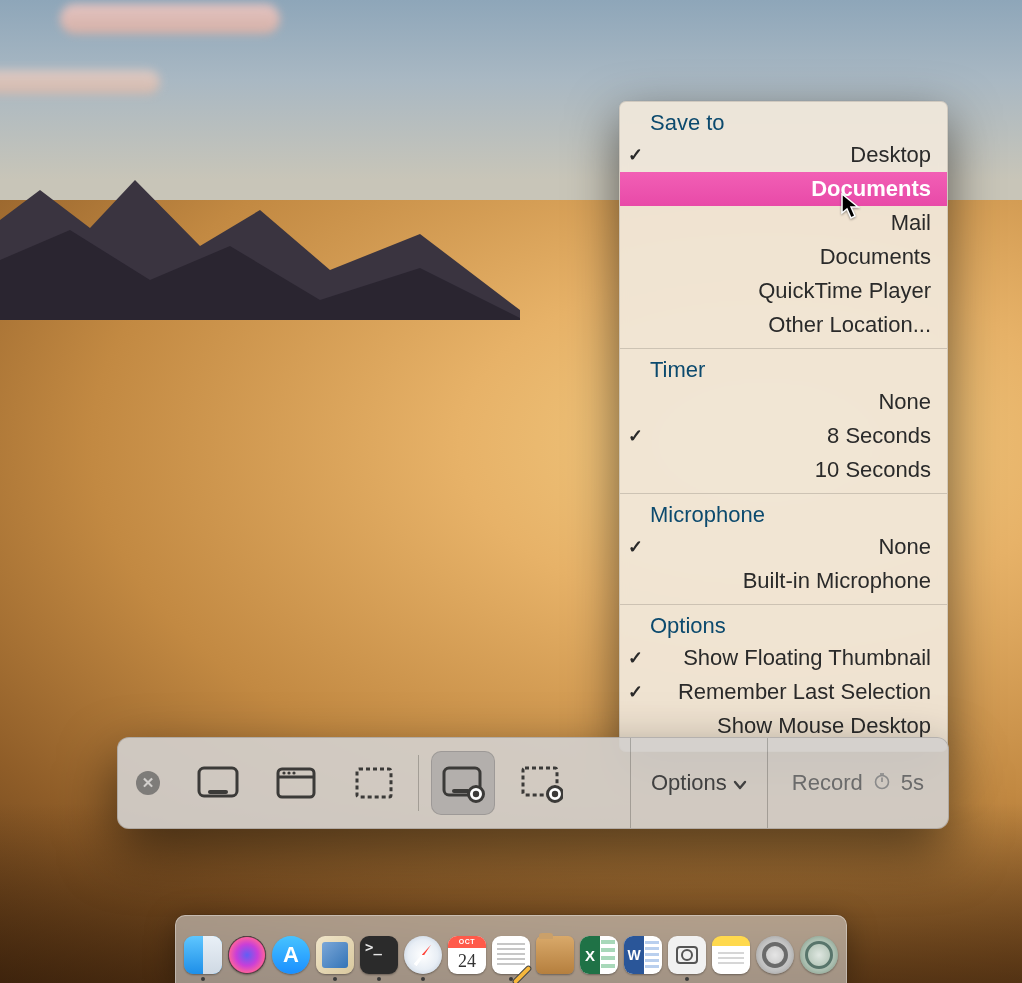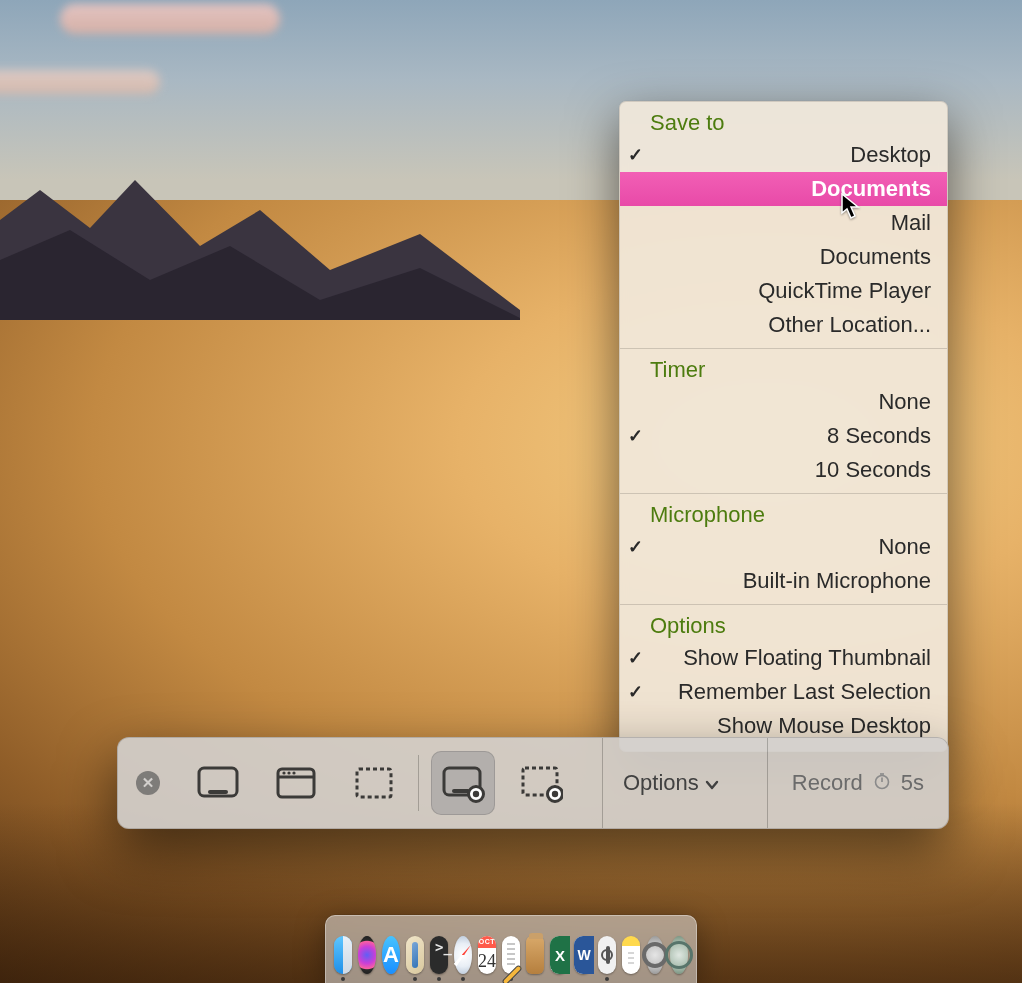--- a/index.html
+++ b/index.html
@@ -28,21 +28,21 @@
     border:1px solid rgba(0,0,0,.12);
     border-radius:7px;
     box-shadow:0 18px 50px rgba(0,0,0,.55),0 0 0 .5px rgba(0,0,0,.05);
     padding:6px 0 8px;
     font-size:22px;
     color:#2a2a2a;
     backdrop-filter:blur(4px);
   }
   .menu .section-title{
     padding:2px 10px 2px 30px;
-    color:#4d7c0f;
+    color:#0c4a6e;
     font-size:22px;
   }
   .menu .item{
     position:relative;
     padding:2px 16px 2px 30px;
     line-height:30px;
     cursor:default;
     text-align:right;
   }
   .menu .item.checked::before{
@@ -93,37 +93,37 @@
   .options-btn{
     flex:0 0 auto;padding:0 20px;height:90px;
     display:flex;align-items:center;gap:6px;
     border-left:1px solid rgba(0,0,0,.22);
     color:#414141;font-size:22px;
   }
   .record-btn{
     flex:0 0 auto;padding:0 24px;height:90px;
     display:flex;align-items:center;gap:10px;
     border-left:1px solid rgba(0,0,0,.22);
-    color:#6b6b6b;font-size:22px;margin-left:28px;
+    color:#6b6b6b;font-size:22px;
   }
   
   .dock-wrap{position:absolute;left:0;right:0;bottom:0;display:flex;justify-content:center;}
   .dock{
     background:rgba(225,225,225,.55);
     border:1px solid rgba(255,255,255,.35);
     border-bottom:none;
     border-radius:10px 10px 0 0;
     padding:6px 8px 2px;
     display:flex;align-items:flex-end;gap:6px;
     box-shadow:0 0 0 .5px rgba(0,0,0,.15),0 6px 30px rgba(0,0,0,.35);
     backdrop-filter:blur(6px);
   }
   .dock .app{display:flex;flex-direction:column;align-items:center;}
   .dock .app .tile{
-    width:18px;height:38px;border-radius:9px;position:relative;
+    width:38px;height:38px;border-radius:9px;position:relative;
     box-shadow:0 1px 2px rgba(0,0,0,.35);
     margin-top:14px;
   }
   .dock .app .dot{width:4px;height:4px;border-radius:50%;background:#3a3a3a;margin-top:3px;visibility:hidden;}
   .dock .app.running .dot{visibility:visible;}
   
   .t-finder{background:linear-gradient(180deg,#5ec6ff,#1e8fe8);}
   .t-finder::after{content:"";position:absolute;right:0;top:0;bottom:0;width:50%;background:linear-gradient(180deg,#e9f0f7,#cfd9e4);border-radius:0 9px 9px 0;}
   .t-siri{background:radial-gradient(circle at 50% 50%,#5f5ff5 0%,#c93fd8 40%,#f95fa1 65%,#2b2b2b 70%,#1b1b1b 100%);border-radius:50%!important;}
   .t-appstore{background:linear-gradient(180deg,#47c3ff,#1a8fff);border-radius:50%!important;}

